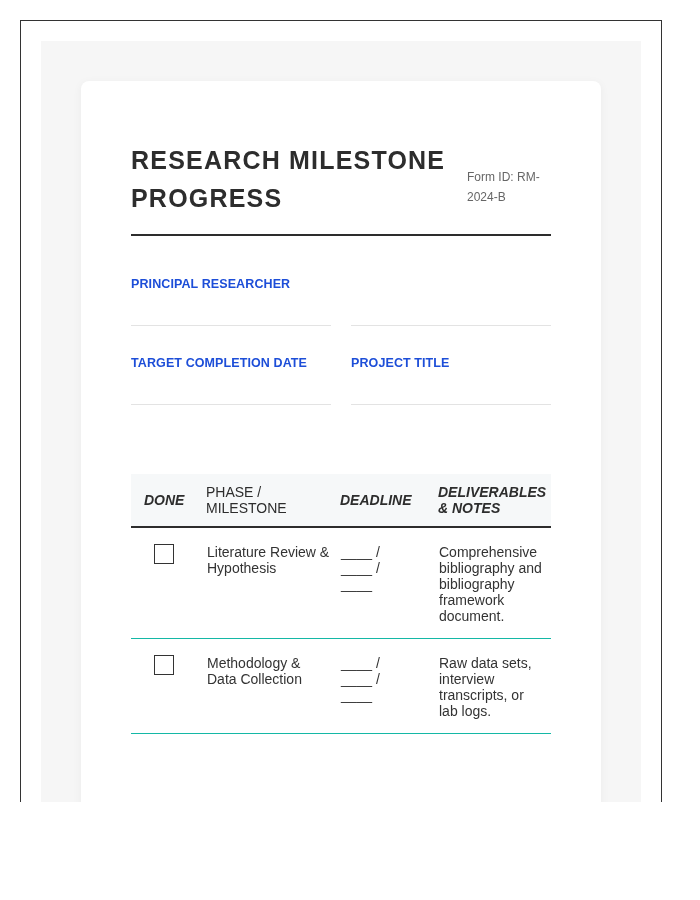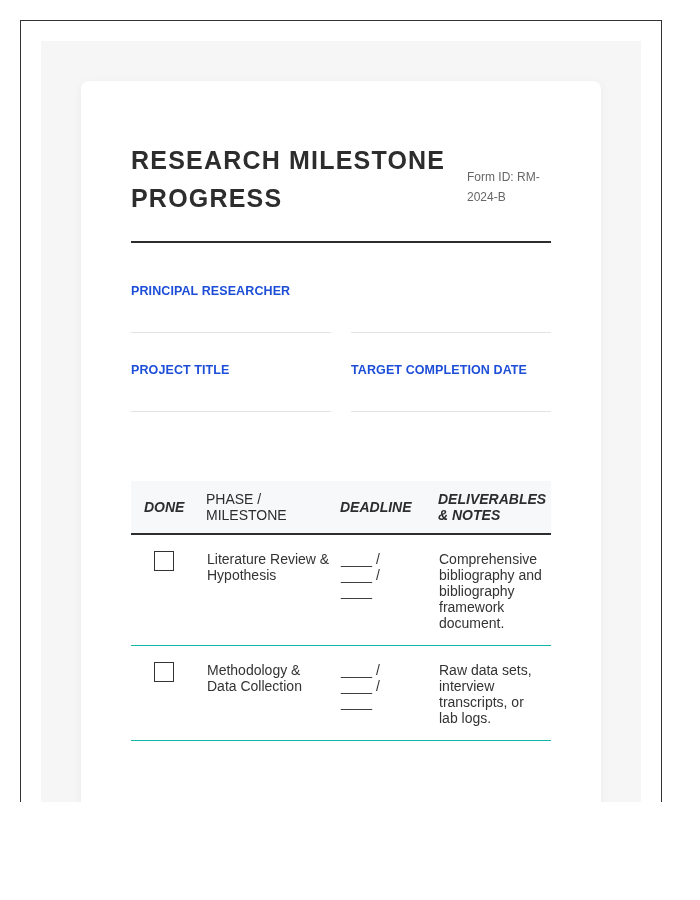--- a/index.html
+++ b/index.html
@@ -6,21 +6,21 @@
     body { width: 700px; height: 900px; position: relative; overflow: hidden;
            font-family: "Liberation Sans", sans-serif; color: #2d2d2d; }
     .frame { position: absolute; left: 20px; top: 20px; width: 640px; height: 781px;
              border: 1px solid #333333; border-bottom: none; overflow: hidden; background: #ffffff; }
     .bg { position: absolute; left: 20px; top: 20px; width: 600px; height: 800px; background: #f6f6f6; }
     .card { position: absolute; left: 40px; top: 40px; width: 520px; height: 900px; background: #ffffff;
             border-radius: 8px; box-shadow: 0 2px 10px rgba(0,0,0,0.05); }
     .inner { position: absolute; left: 50px; top: 50px; width: 420px; }
 
     .header { display: flex; justify-content: space-between; align-items: flex-end;
-              border-bottom: 2px solid #2d2d2d; padding-bottom: 24px; height: 86px; box-sizing: content-box; }
+              border-bottom: 2px solid #2d2d2d; padding-bottom: 17px; height: 86px; box-sizing: content-box; }
     .title { font-size: 25px; font-weight: bold; letter-spacing: 1.2px; line-height: 38px; margin: 0;
              color: #2d2d2d; width: 320px; }
     .form-id { font-size: 12px; color: #666666; line-height: 20px; width: 84px; margin-bottom: 10px; }
 
     .fields { display: grid; grid-template-columns: 200px 200px; column-gap: 20px; margin-top: 40px; }
     .field { height: 79px; position: relative; }
     .field-label { font-size: 12.5px; font-weight: bold; color: #1d4ed8; letter-spacing: 0.1px; line-height: 16px; }
     .field-line { position: absolute; left: 0; right: 0; top: 49px; border-bottom: 1px solid #e3e3e3; }
 
     table { border-collapse: collapse; width: 420px; margin-top: 40px; table-layout: fixed; }
@@ -60,25 +60,25 @@
 
         <div class="fields">
           <div class="field">
             <div class="field-label">PRINCIPAL RESEARCHER</div>
             <div class="field-line"></div>
           </div>
           <div class="field">
             <div class="field-line"></div>
           </div>
           <div class="field">
-            <div class="field-label">PROJECT TITLE</div>
+            <div class="field-label">TARGET COMPLETION DATE</div>
             <div class="field-line"></div>
           </div>
           <div class="field">
-            <div class="field-label">TARGET COMPLETION DATE</div>
+            <div class="field-label">PROJECT TITLE</div>
             <div class="field-line"></div>
           </div>
         </div>
 
         <table>
           <thead>
             <tr>
               <th class="col-done bold">DONE</th>
               <th class="col-phase normal">PHASE / MILESTONE</th>
               <th class="col-deadline bold">DEADLINE</th>

